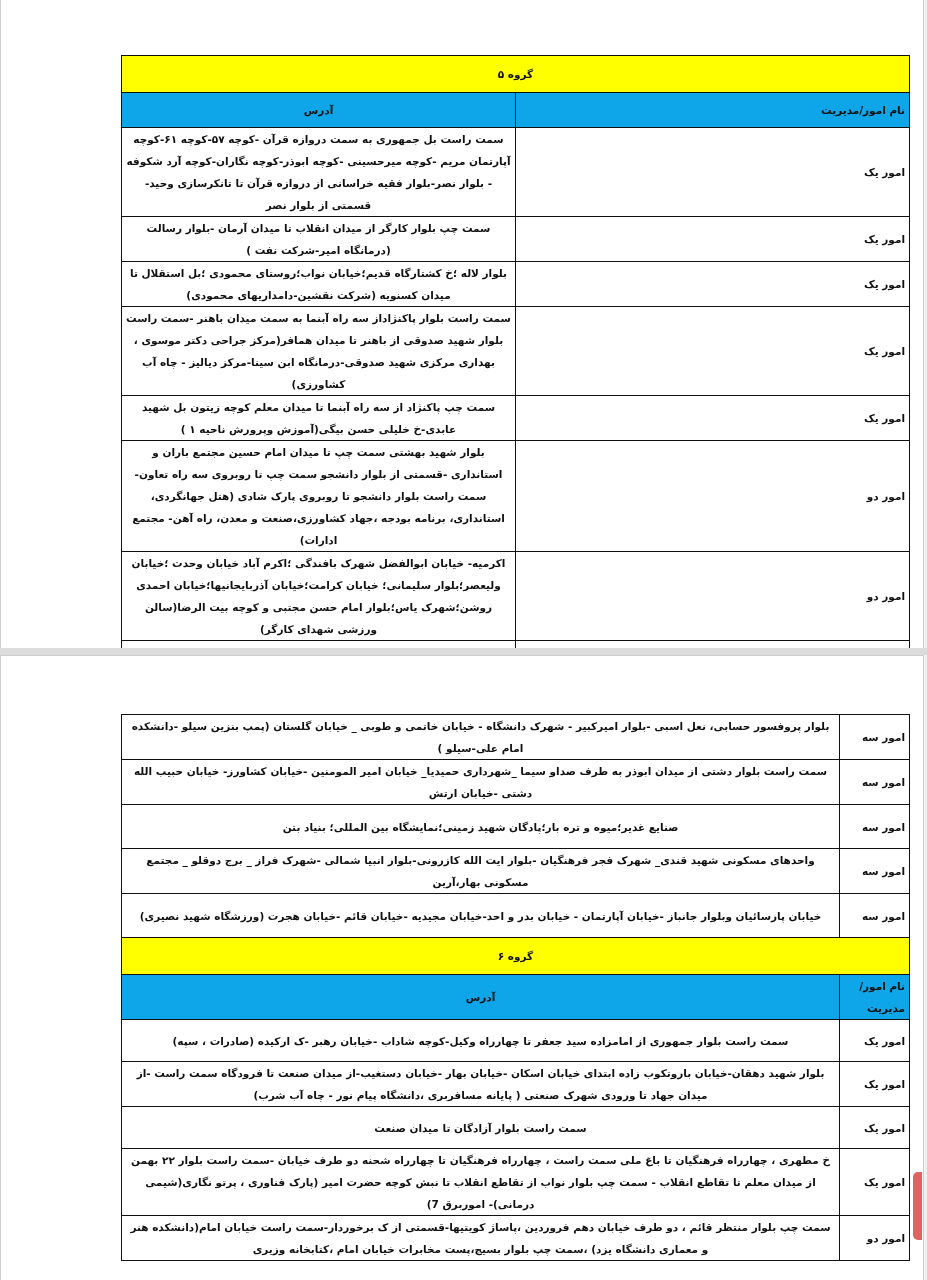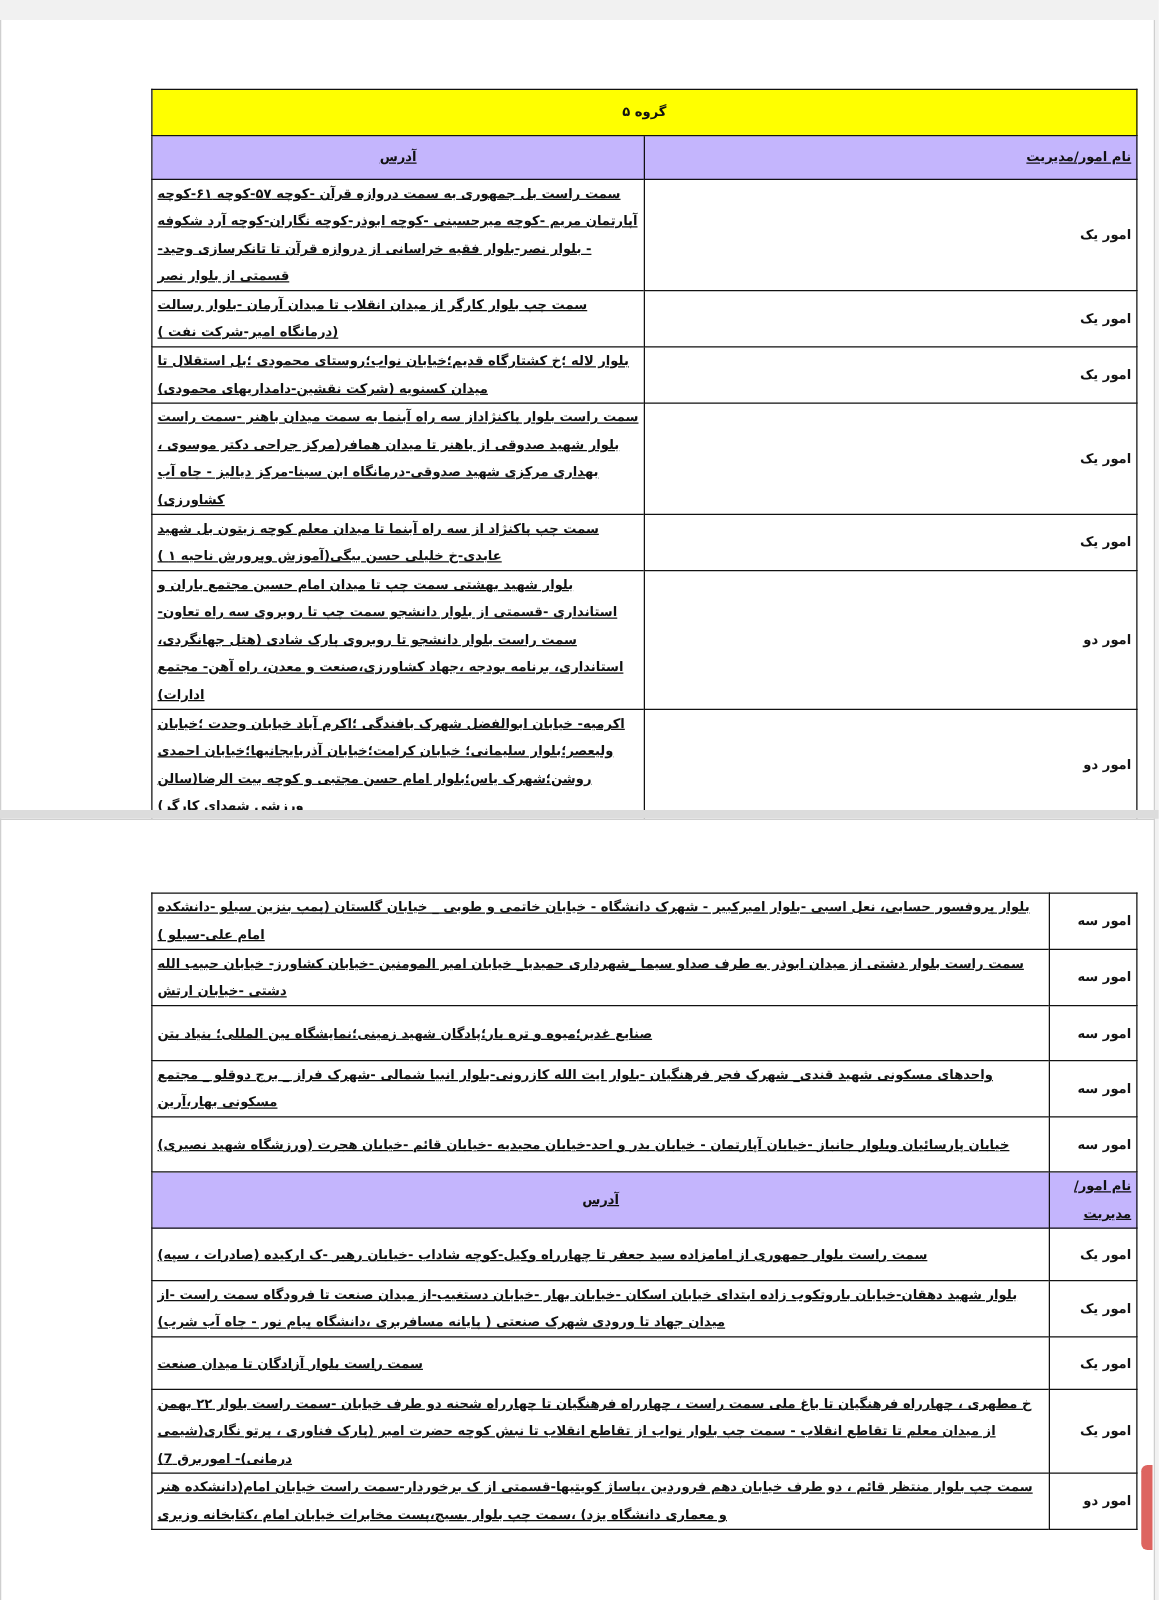--- a/index.html
+++ b/index.html
@@ -5,37 +5,37 @@
   html, body { margin:0; padding:0; }
   body {
     width:927px; height:1280px; overflow:hidden; position:relative;
     background:#f1f1f1;
     font-family: "DejaVu Sans", sans-serif;
   }
   .page {
     position:absolute; left:0; width:922px; background:#fff;
     border-right:1px solid #cfcfcf; border-left:1px solid #cfcfcf;
   }
-  .page1 { top:16px; height:648px; border-bottom:1px solid #cfcfcf; }
+  .page1 { top:0; height:648px; border-bottom:1px solid #cfcfcf; }
   .page2 { top:655px; height:625px; border-top:1px solid #cfcfcf; }
   .gap { position:absolute; left:0; top:648px; width:927px; height:7px; background:#dcdcdc; }
 
   table.grid {
     position:absolute; left:120px; width:789px;
     border-collapse:collapse; direction:rtl; table-layout:fixed;
   }
   table.grid td {
     border:1.5px solid #111; padding:0 4px; vertical-align:middle;
     font-size:10.5px; font-weight:bold; color:#111; line-height:22px;
   }
   td.title-cell { background:#ffff00; text-align:center; height:36px; font-size:11.5px; }
-  td.hdr { background:#c4b5fd; text-align:center; height:34px; font-weight:normal; font-size:9.5px;text-decoration:underline; }
+  td.hdr { background:#0ea5e9; text-align:center; height:34px; font-weight:normal; font-size:9.5px; }
   td.hdr.name { text-align:right;margin-top:20px; }
   td.unit { width:70px; text-align:right; font-size:10.5px; padding-right:6px; padding-top:8px;margin-top:40px;}
-  td.addr { text-align:left; vertical-align:top; padding-top:1px;text-decoration:underline; }
+  td.addr { text-align:center; vertical-align:top; padding-top:1px; }
   .scrollbar {
     position:absolute; left:913px; top:1172px; width:9px; height:68px;
     background:#d9534f; border-radius:5px 0 0 5px; opacity:0.9;
   }
 </style>
 </head>
 <body>
 
 <div class="page page1">
   <table class="grid" style="top:55px">
@@ -117,20 +117,23 @@
         <tr style="height: 40px;">
           <td class="unit">امور سه</td>
           <td class="addr">واحدهای مسکونی شهید قندی_ شهرک فجر فرهنگیان -بلوار ایت الله کازرونی-بلوار انبیا شمالی -شهرک فراز _ برج دوقلو _ مجتمع مسکونی بهار،آرین</td>
         </tr>
         <tr style="height: 44px;">
           <td class="unit">امور سه</td>
           <td class="addr">خیابان پارسائیان وبلوار جانباز -خیابان آپارتمان - خیابان بدر و احد-خیابان مجیدیه -خیابان قائم -خیابان هجرت (ورزشگاه شهید نصیری)</td>
         </tr>
       </tbody>
     <tbody>
+        <tr>
+          <td colspan="2" class="title-cell">گروه ۶</td>
+        </tr>
     <tr>
       <td class="hdr name">نام امور/مدیریت</td>
       <td class="hdr">آدرس</td>
     </tr>
     </tbody>
       <tbody id="p2rows">
         <tr style="height: 42px;">
           <td class="unit">امور یک</td>
           <td class="addr">سمت راست بلوار جمهوری از امامزاده سید جعفر تا چهارراه وکیل-کوچه شاداب -خیابان رهبر -ک ارکیده (صادرات ، سپه)</td>
         </tr>

